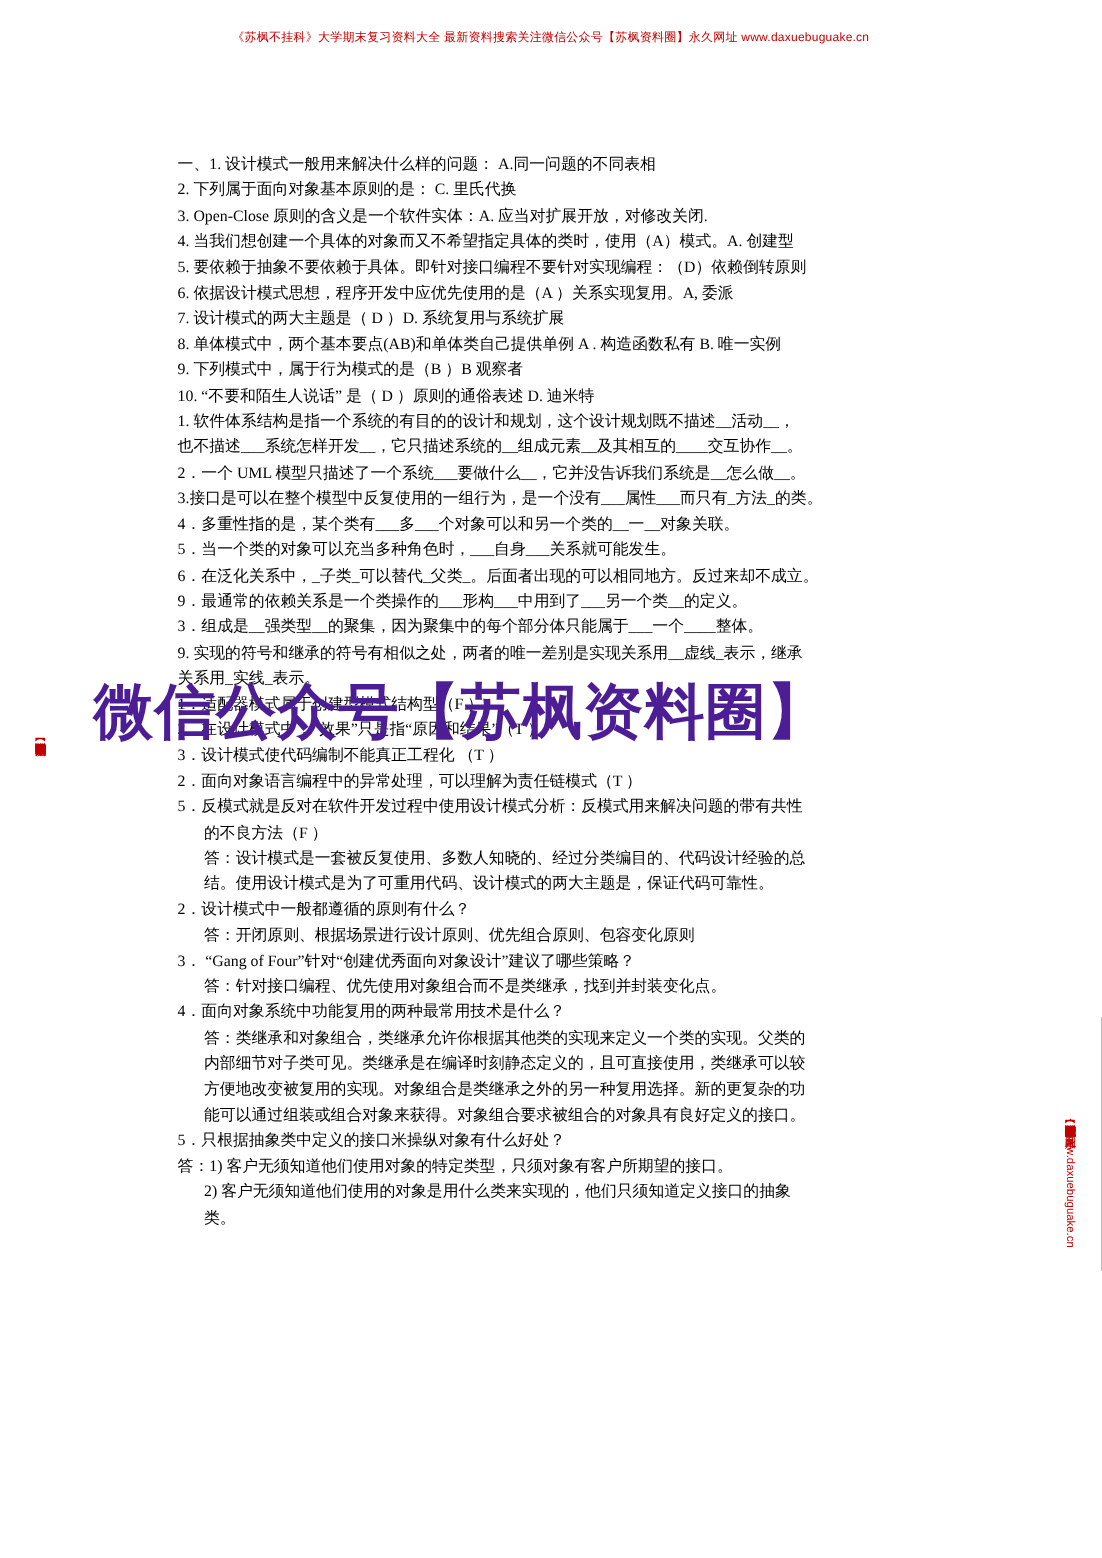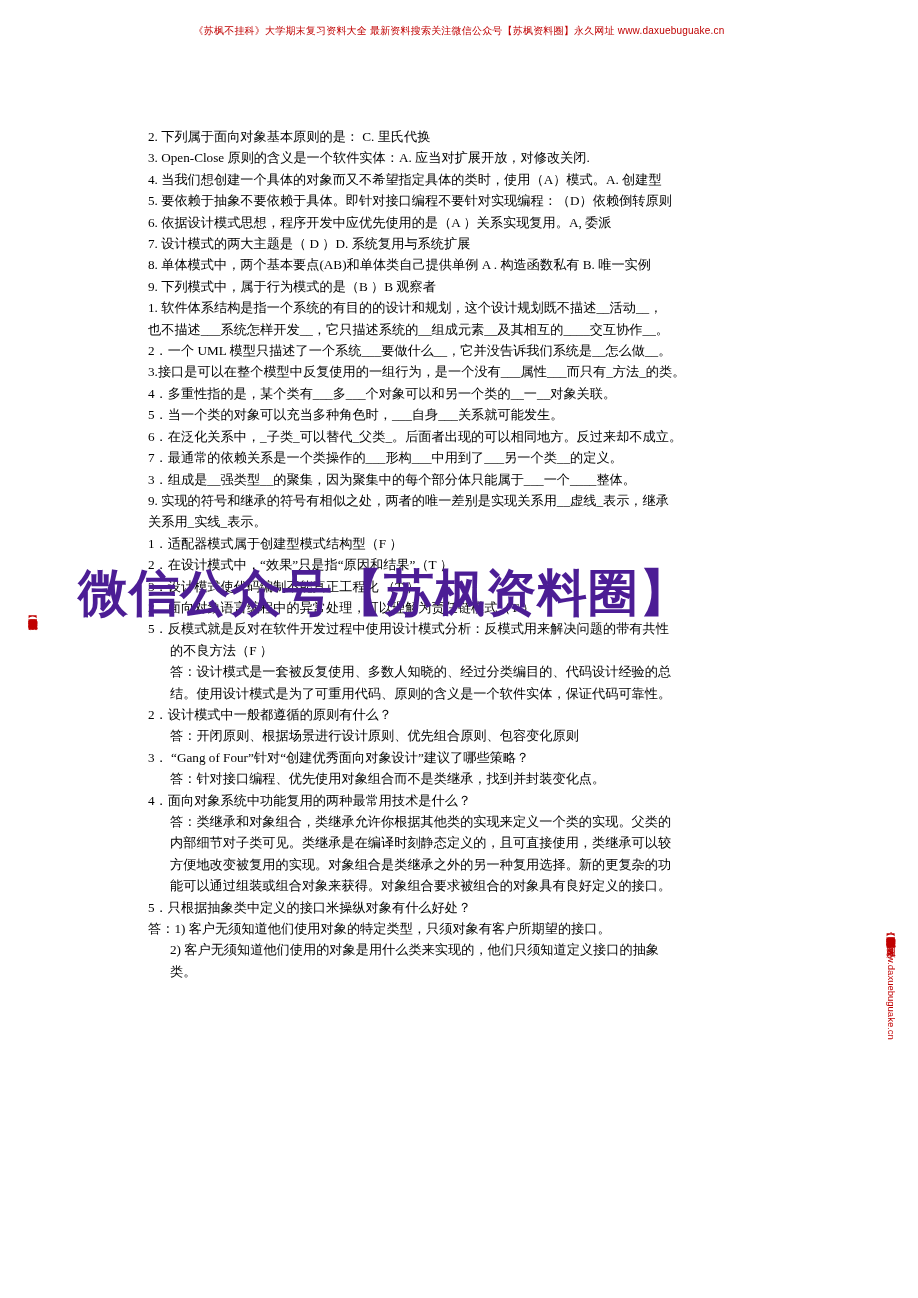--- a/index.html
+++ b/index.html
@@ -75,47 +75,49 @@
 <body>
 
 <div class="page">
 
   <div class="top-banner">《苏枫不挂科》大学期末复习资料大全   最新资料搜索关注微信公众号【苏枫资料圈】永久网址 www.daxuebuguake.cn</div>
 
   <div class="side-text side-left">搜索关注微信公众号【苏枫资料圈】获取最新大学期末资料</div>
   <div class="side-text side-right">搜索关注微信公众号【苏枫资料圈】获取最新大学期末资料，永久网址 www.daxuebuguake.cn</div>
 
   <div class="content">
+      <div class="line ind1">一、1.  设计模式一般用来解决什么样的问题：  A.同一问题的不同表相</div>
       <div class="line ind1">2.  下列属于面向对象基本原则的是：  C. 里氏代换</div>
       <div class="line ind1">3.  Open-Close 原则的含义是一个软件实体：A. 应当对扩展开放，对修改关闭.</div>
       <div class="line ind1">4.  当我们想创建一个具体的对象而又不希望指定具体的类时，使用（A）模式。A. 创建型</div>
       <div class="line ind1">5.  要依赖于抽象不要依赖于具体。即针对接口编程不要针对实现编程：（D）依赖倒转原则</div>
       <div class="line ind1">6.  依据设计模式思想，程序开发中应优先使用的是（A ）关系实现复用。A,  委派</div>
       <div class="line ind1">7.  设计模式的两大主题是（  D  ）D. 系统复用与系统扩展</div>
       <div class="line ind1">8.  单体模式中，两个基本要点(AB)和单体类自己提供单例 A . 构造函数私有        B. 唯一实例</div>
       <div class="line ind1">9.  下列模式中，属于行为模式的是（B    ）B 观察者</div>
+      <div class="line ind1">10.   “不要和陌生人说话” 是（  D  ）原则的通俗表述  D. 迪米特</div>
       <div class="line ind1">1.  软件体系结构是指一个系统的有目的的设计和规划，这个设计规划既不描述__活动__，</div>
       <div class="line ind1">也不描述___系统怎样开发__，它只描述系统的__组成元素__及其相互的____交互协作__。</div>
       <div class="line ind1">2．一个 UML 模型只描述了一个系统___要做什么__，它并没告诉我们系统是__怎么做__。</div>
       <div class="line ind1">3.接口是可以在整个模型中反复使用的一组行为，是一个没有___属性___而只有_方法_的类。</div>
       <div class="line ind1">4．多重性指的是，某个类有___多___个对象可以和另一个类的__一__对象关联。</div>
       <div class="line ind1">5．当一个类的对象可以充当多种角色时，___自身___关系就可能发生。</div>
       <div class="line ind1">6．在泛化关系中，_子类_可以替代_父类_。后面者出现的可以相同地方。反过来却不成立。</div>
-      <div class="line ind1">7．最通常的依赖关系是一个类操作的___形构___中用到了___另一个类__的定义。</div>
+      <div class="line ind1">9．最通常的依赖关系是一个类操作的___形构___中用到了___另一个类__的定义。</div>
       <div class="line ind1">3．组成是__强类型__的聚集，因为聚集中的每个部分体只能属于___一个____整体。</div>
       <div class="line ind1">9. 实现的符号和继承的符号有相似之处，两者的唯一差别是实现关系用__虚线_表示，继承</div>
       <div class="line ind1">关系用_实线_表示。</div>
       <div class="line ind1">1．适配器模式属于创建型模式结构型（F  ）</div>
       <div class="line ind1">2．在设计模式中，“效果”只是指“原因和结果”（T  ）</div>
       <div class="line ind1">3．设计模式使代码编制不能真正工程化  （T ）</div>
       <div class="line ind1">2．面向对象语言编程中的异常处理，可以理解为责任链模式（T    ）</div>
       <div class="line ind1">5．反模式就是反对在软件开发过程中使用设计模式分析：反模式用来解决问题的带有共性</div>
       <div class="line ind2">的不良方法（F ）</div>
       <div class="line ind2">答：设计模式是一套被反复使用、多数人知晓的、经过分类编目的、代码设计经验的总</div>
-      <div class="line ind2">结。使用设计模式是为了可重用代码、原则的含义是一个软件实体，保证代码可靠性。</div>
+      <div class="line ind2">结。使用设计模式是为了可重用代码、设计模式的两大主题是，保证代码可靠性。</div>
       <div class="line ind1">2．设计模式中一般都遵循的原则有什么？</div>
       <div class="line ind2">答：开闭原则、根据场景进行设计原则、优先组合原则、包容变化原则</div>
       <div class="line ind1">3．  “Gang of Four”针对“创建优秀面向对象设计”建议了哪些策略？</div>
       <div class="line ind2">答：针对接口编程、优先使用对象组合而不是类继承，找到并封装变化点。</div>
       <div class="line ind1">4．面向对象系统中功能复用的两种最常用技术是什么？</div>
       <div class="line ind2">答：类继承和对象组合，类继承允许你根据其他类的实现来定义一个类的实现。父类的</div>
       <div class="line ind2">内部细节对子类可见。类继承是在编译时刻静态定义的，且可直接使用，类继承可以较</div>
       <div class="line ind2">方便地改变被复用的实现。对象组合是类继承之外的另一种复用选择。新的更复杂的功</div>
       <div class="line ind2">能可以通过组装或组合对象来获得。对象组合要求被组合的对象具有良好定义的接口。</div>
       <div class="line ind1">5．只根据抽象类中定义的接口米操纵对象有什么好处？</div>

